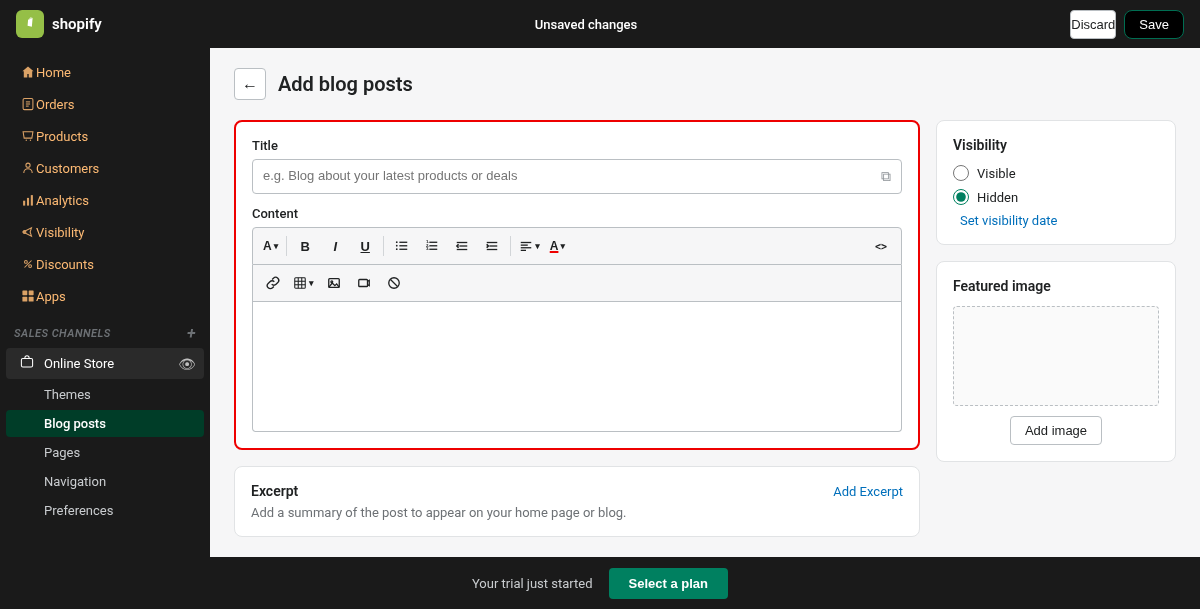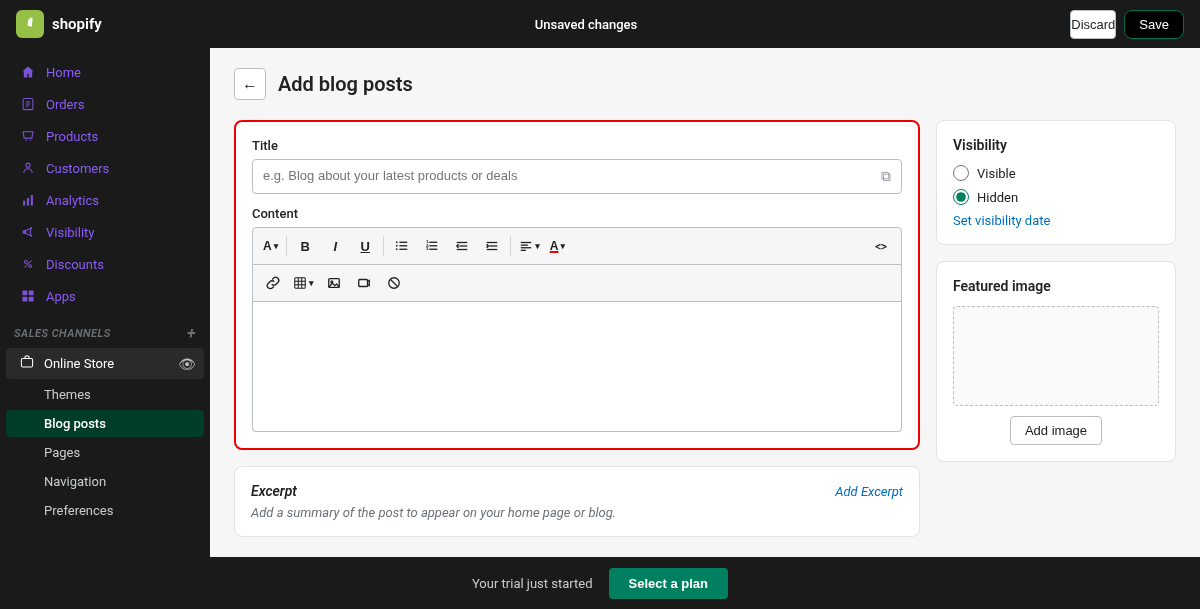--- a/index.html
+++ b/index.html
@@ -51,24 +51,23 @@
       color: #d9dde0;
       flex-shrink: 0;
       display: flex;
       flex-direction: column;
       overflow-y: auto;
       padding: 8px 0;
     }
     .sidebar-item {
       display: flex;
       align-items: center;
-      gap: 10px;
       padding: 7px 14px;
       font-size: 13px;
-      color: #8b5cf6;
+      color: #fdba74;
       cursor: pointer;
       border-radius: 4px;
       margin: 1px 6px;
     }
     .sidebar-item .icon { width: 16px; height: 16px; display: flex; align-items: center; justify-content: center; opacity: 0.85; flex-shrink: 0; }
 
     .sidebar-section-header {
       display: flex;
       align-items: center;
       justify-content: space-between;
@@ -226,21 +225,21 @@
     }
 
     
     .right-panel { display: flex; flex-direction: column; gap: 16px; }
 
     .visibility-card { background: #fff; border-radius: 8px; border: 1px solid #e1e3e5; padding: 16px; }
     .visibility-title { font-size: 14px; font-weight: 600; color: #202223; margin-bottom: 12px; }
     .radio-row { display: flex; align-items: center; gap: 8px; margin-bottom: 8px; }
     .radio-input { width: 16px; height: 16px; accent-color: #008060; }
     .radio-label { font-size: 13px; color: #202223; }
-    .set-date-link { font-size: 13px; color: #006fbb; cursor: pointer; margin-top: 8px; }
+    .set-date-link { font-size: 13px; color: #006fbb; cursor: pointer; margin-top: 8px; margin-left: 7px; }
 
     .featured-image-card { background: #fff; border-radius: 8px; border: 1px solid #e1e3e5; padding: 16px; }
     .featured-image-title { font-size: 14px; font-weight: 600; color: #202223; margin-bottom: 12px; }
     .image-placeholder {
       border: 1px dashed #babfc3;
       border-radius: 4px;
       height: 100px;
       display: flex; align-items: center; justify-content: center;
       background: #fafafa;
       margin-bottom: 10px;
@@ -563,21 +562,21 @@
               <svg width="14" height="14" fill="none" stroke="currentColor" stroke-width="1.5" viewBox="0 0 16 16">
                   <circle cx="8" cy="8" r="6"></circle>
                   <line x1="4" y1="4" x2="12" y2="12"></line>
                 </svg>
             </button>
           </div>
 
           <div class="editor-body" contenteditable="true" style=""></div>
         </div>
 
-        <div class="excerpt-card" style="margin-top:16px;font-style:italic;">
+        <div class="excerpt-card" style="margin-top:16px;">
           <div class="excerpt-header">
             <span class="excerpt-title">Excerpt</span>
             <span class="add-excerpt-link">Add Excerpt</span>
           </div>
           <p class="excerpt-desc">
             <span>Add a summary of the post to appear on your home page or blog.</span>
           </p>
         </div>
       </div>
 

